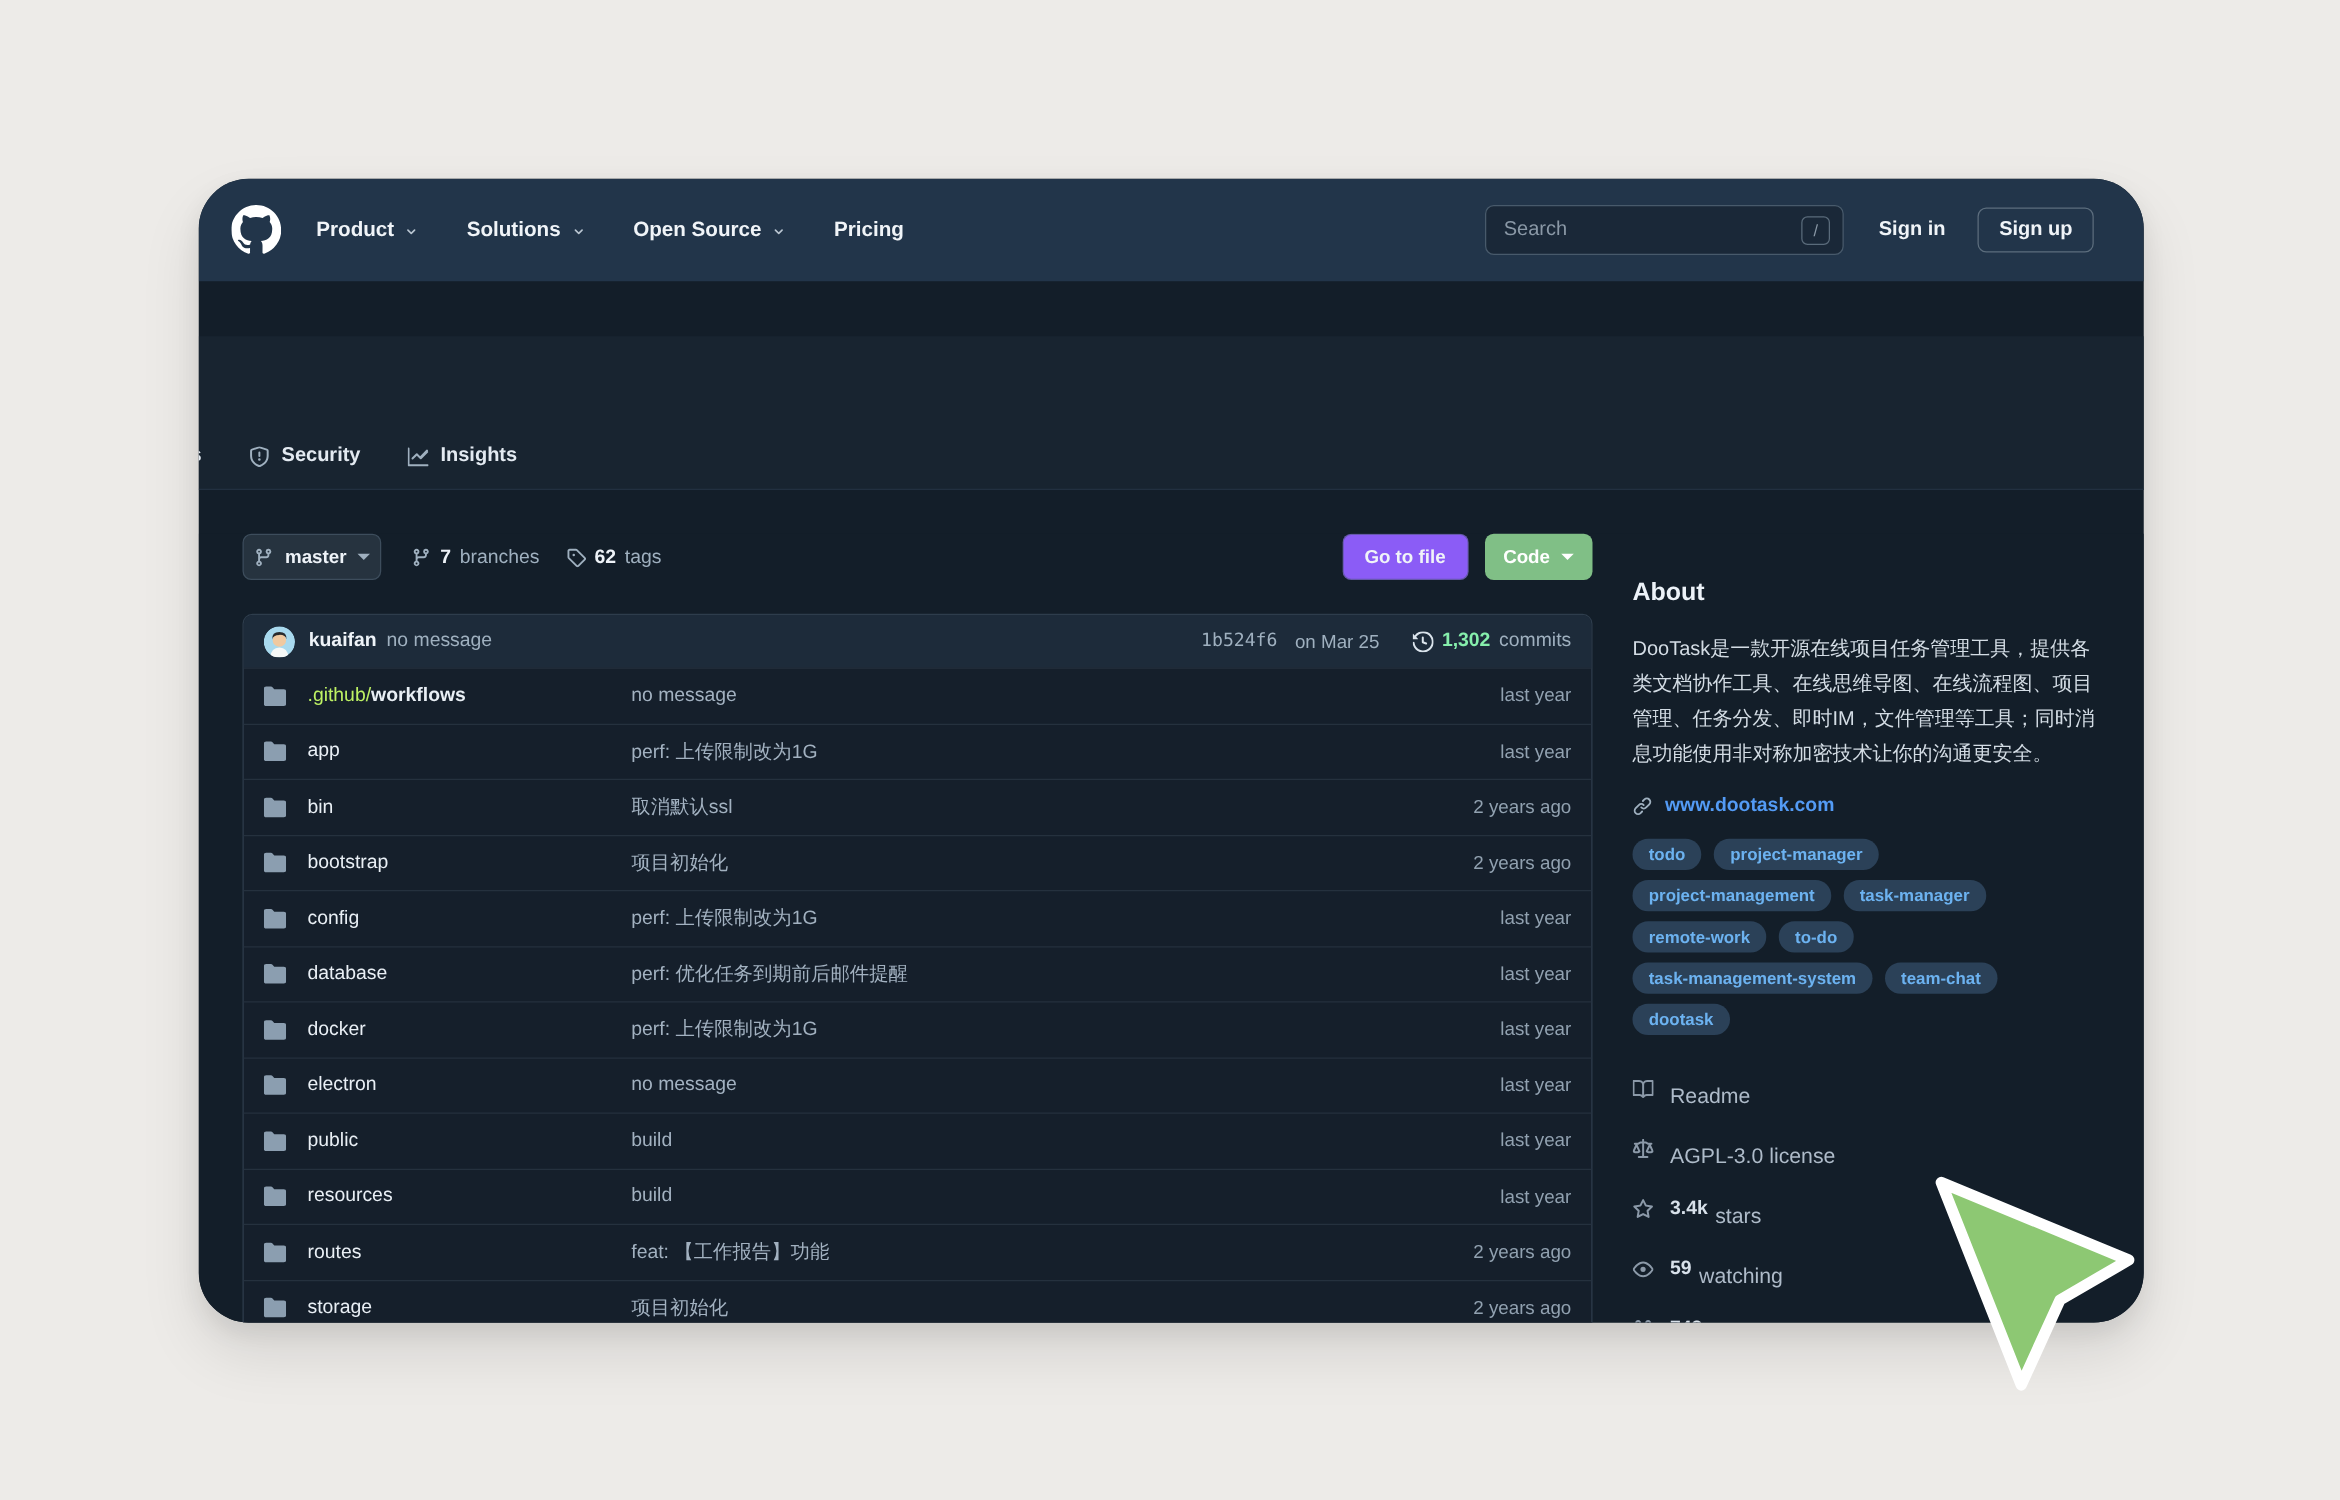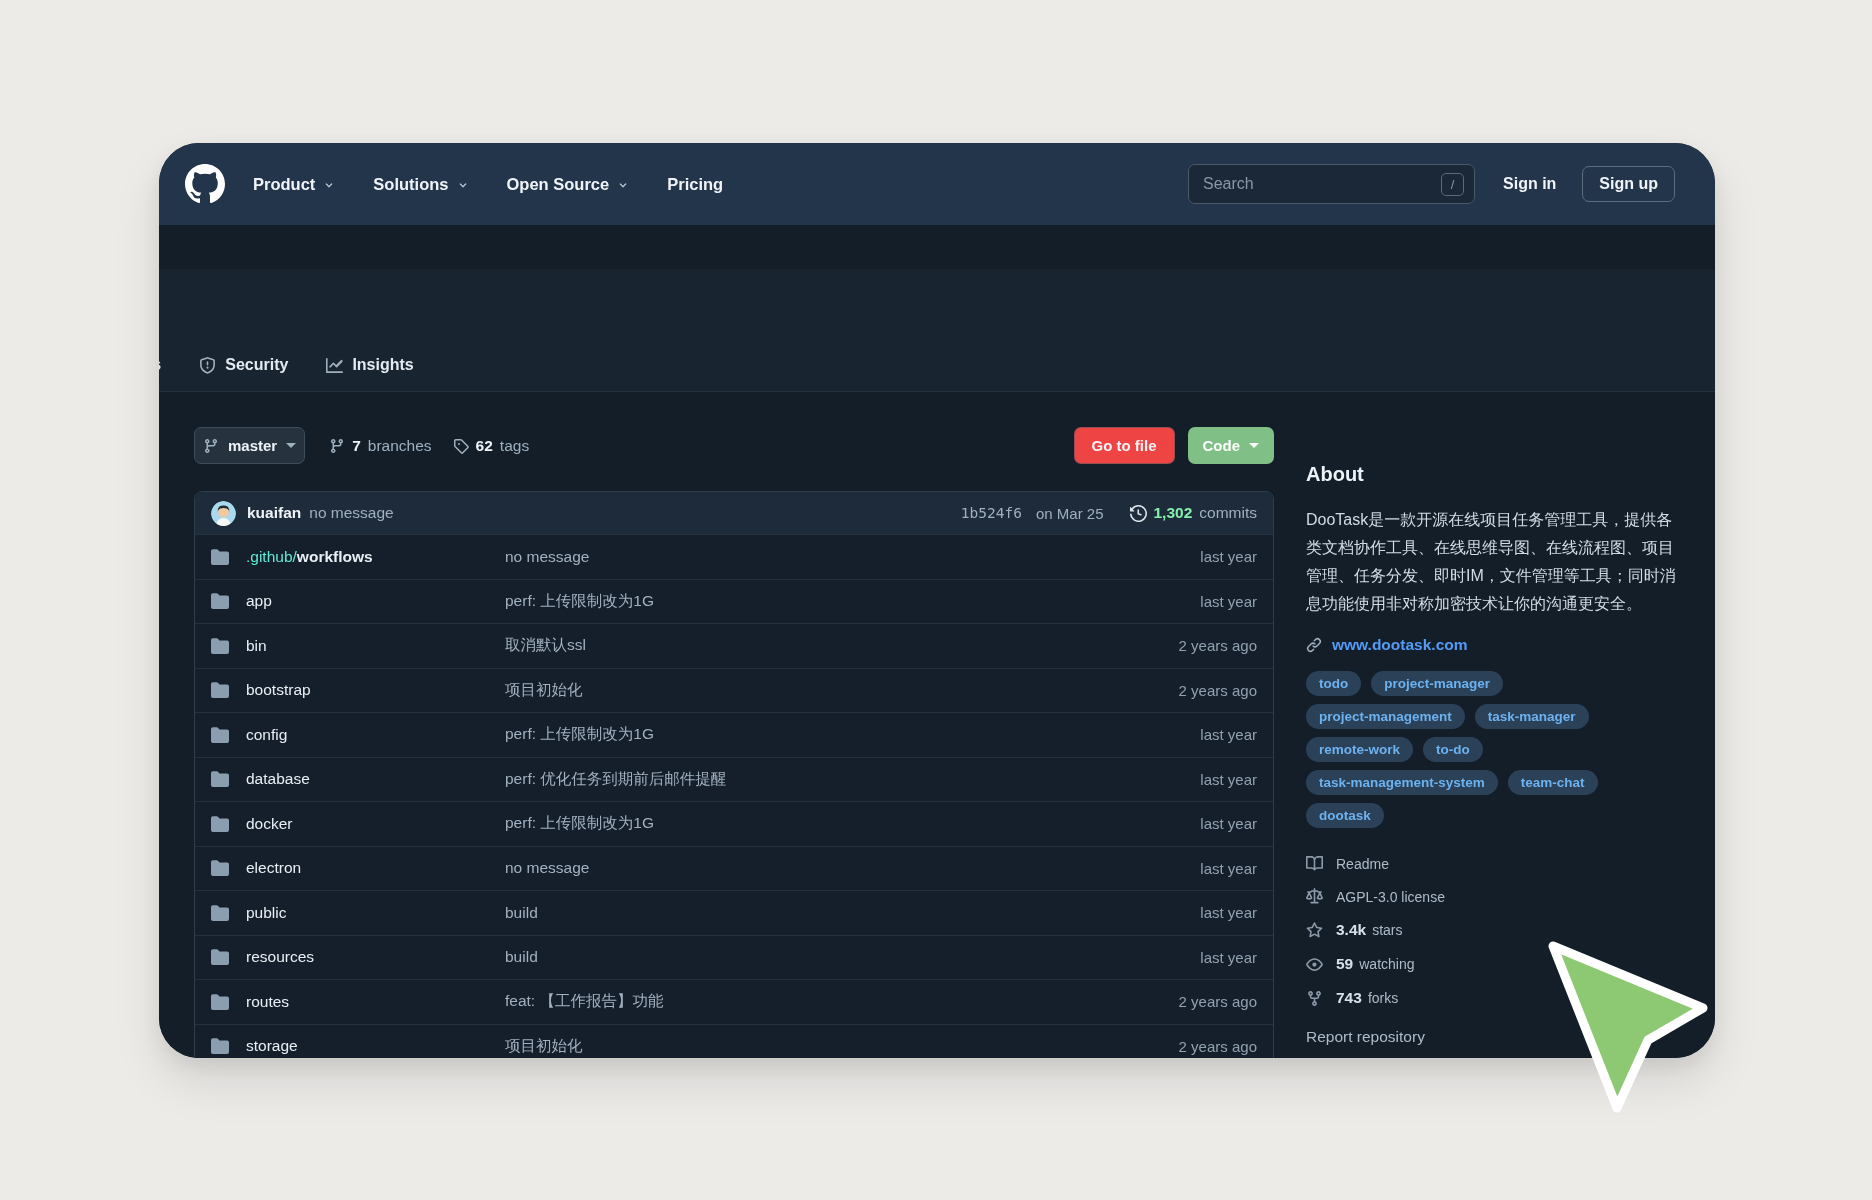--- a/index.html
+++ b/index.html
@@ -61,21 +61,21 @@
     display:flex; align-items:center; gap:9px; background:#26333f;
     border:1px solid #3d4d5c; border-radius:7px; padding:0 8px; height:37px;
     color:#eef3f8; font-size:15px; font-weight:700; cursor:pointer; font-family:inherit;
   }
   .branch-btn svg, .stat svg { color:#9fb0bf; }
   .stat { display:flex; align-items:center; gap:7px; margin-left:24px; cursor:pointer; }
   .stat b { color:#eef3f8; font-size:15.5px; }
   .stat span { color:#9fb0bf; font-size:15.5px; }
   .toolbar .spacer { flex:1; }
   .gotofile-btn {
-    background:#ef4444; border:1px solid #43546380; border-radius:7px;
+    background:#8b5cf6; border:1px solid #43546380; border-radius:7px;
     color:#f0f4f8; font-size:15px; font-weight:700; padding:0 17px; height:37px;
     cursor:pointer; font-family:inherit;margin-left:44px;
   }
   .code-btn {
     margin-left:13px; background:#80bf86; border:none; border-radius:7px;
     color:#ffffff; font-size:15px; font-weight:700; padding:0 15px; height:37px;
     display:flex; align-items:center; gap:9px; cursor:pointer; font-family:inherit;
   }
   .caret { width:0; height:0; border-left:5px solid transparent;
     border-right:5px solid transparent; border-top:5.5px solid currentColor; }
@@ -96,41 +96,41 @@
   .commit-date { margin-left:14px; color:#9fb0bf; font-size:15px; }
   .commit-count { margin-left:26px; display:flex; align-items:center; gap:7px; cursor:pointer; }
   .commit-count svg { color:#dbe4ec; }
   .commit-count b { color:#86efac; font-size:15.5px; }
   .commit-count span { color:#9fb0bf; font-size:15.5px; }
   .file-row { height:44.5px; display:flex; align-items:center;
     border-top:1px solid #25313e; cursor:pointer; }
   .fcol-name { flex:0 0 310px; display:flex; align-items:center; padding-left:16px; }
   .fcol-name svg { color:#8b9eb0; margin-right:17px; flex:0 0 18px; }
   .fname { color:#e9eff5; font-size:15.5px; }
-  .fname .prefix { color:#5eead4; font-weight:400; }
+  .fname .prefix { color:#bef264; font-weight:400; }
   .fname .bold { font-weight:700; }
   .fcol-msg { flex:1; color:#a2b1c0; font-size:15.5px; white-space:nowrap; overflow:hidden; }
   .fcol-date { flex:0 0 160px; text-align:right; padding-right:16px;
     color:#91a1b0; font-size:15px; white-space:nowrap; }
   
   .sidebar { position:absolute; left:1147px; top:36px; width:372px; }
   .about-title { color:#ecf2f8; font-size:20px; font-weight:700; }
   .about-desc { margin-top:20px; color:#d3dce4; font-size:16px; line-height:28px; }
   .website-row { margin-top:18px; display:flex; align-items:center; gap:10px; }
   .website-row svg { color:#9fb0bf; }
   .website-link { color:#539bf5; font-size:15.5px; font-weight:700; cursor:pointer; }
   .topics { margin-top:17px; display:flex; flex-wrap:wrap; gap:8px 10px; width:330px; }
   .topic-pill {
     background:#2b4158; color:#6cb2f0; font-size:13.5px; font-weight:700;
     border-radius:14px; padding:5px 13px; cursor:pointer; white-space:nowrap;
   }
   .meta-list { margin-top:27px; }
   .meta-row { display:flex; align-items:center; gap:13px; margin-bottom:16px; cursor:pointer; }
   .meta-row svg { color:#8b99a8; flex:0 0 17px; }
-  .meta-row .mtext { color:#aebbc9; font-size:14px; }
+  .meta-row .mtext { color:#aebbc9; font-size:17px;margin-top:12px; }
   .meta-row .mcount { color:#d8e1ea; font-size:15.5px; font-weight:700; margin-right:-7px; }
   .report-link { margin-top:21px; color:#aebbc9; font-size:15.5px; cursor:pointer; }
   
   .cursor-arrow { position:absolute; left:1532px; top:922px; z-index:20; pointer-events:none; }
 </style>
 </head>
 <body>
 
 <svg width="0" height="0" style="position:absolute">
   <defs>

